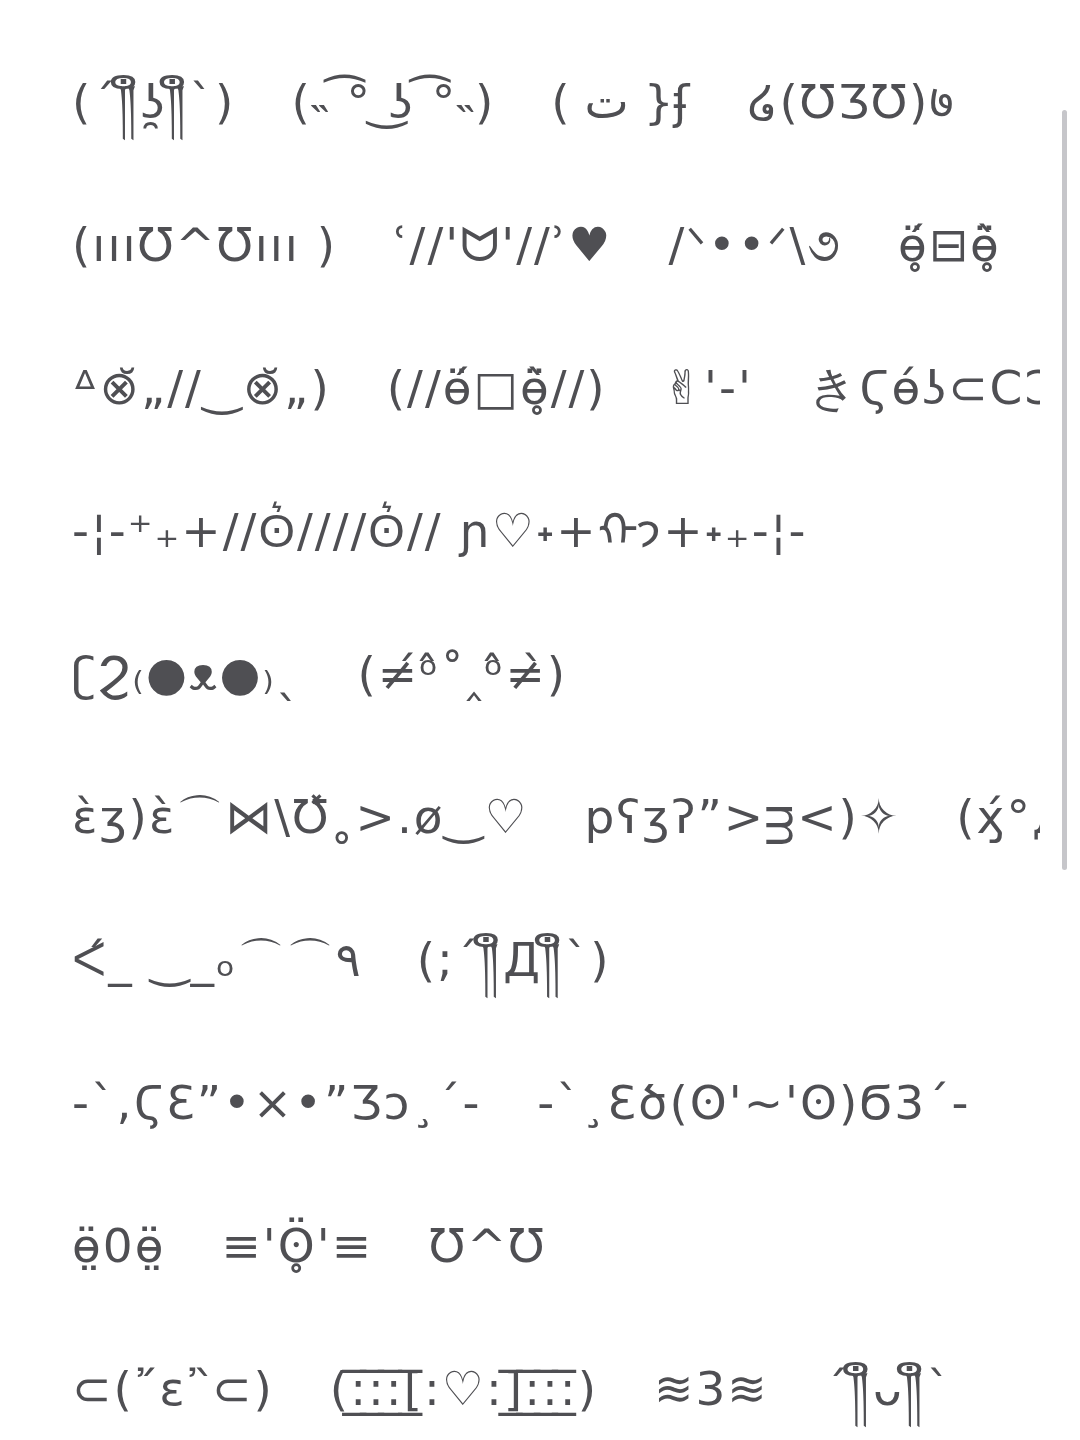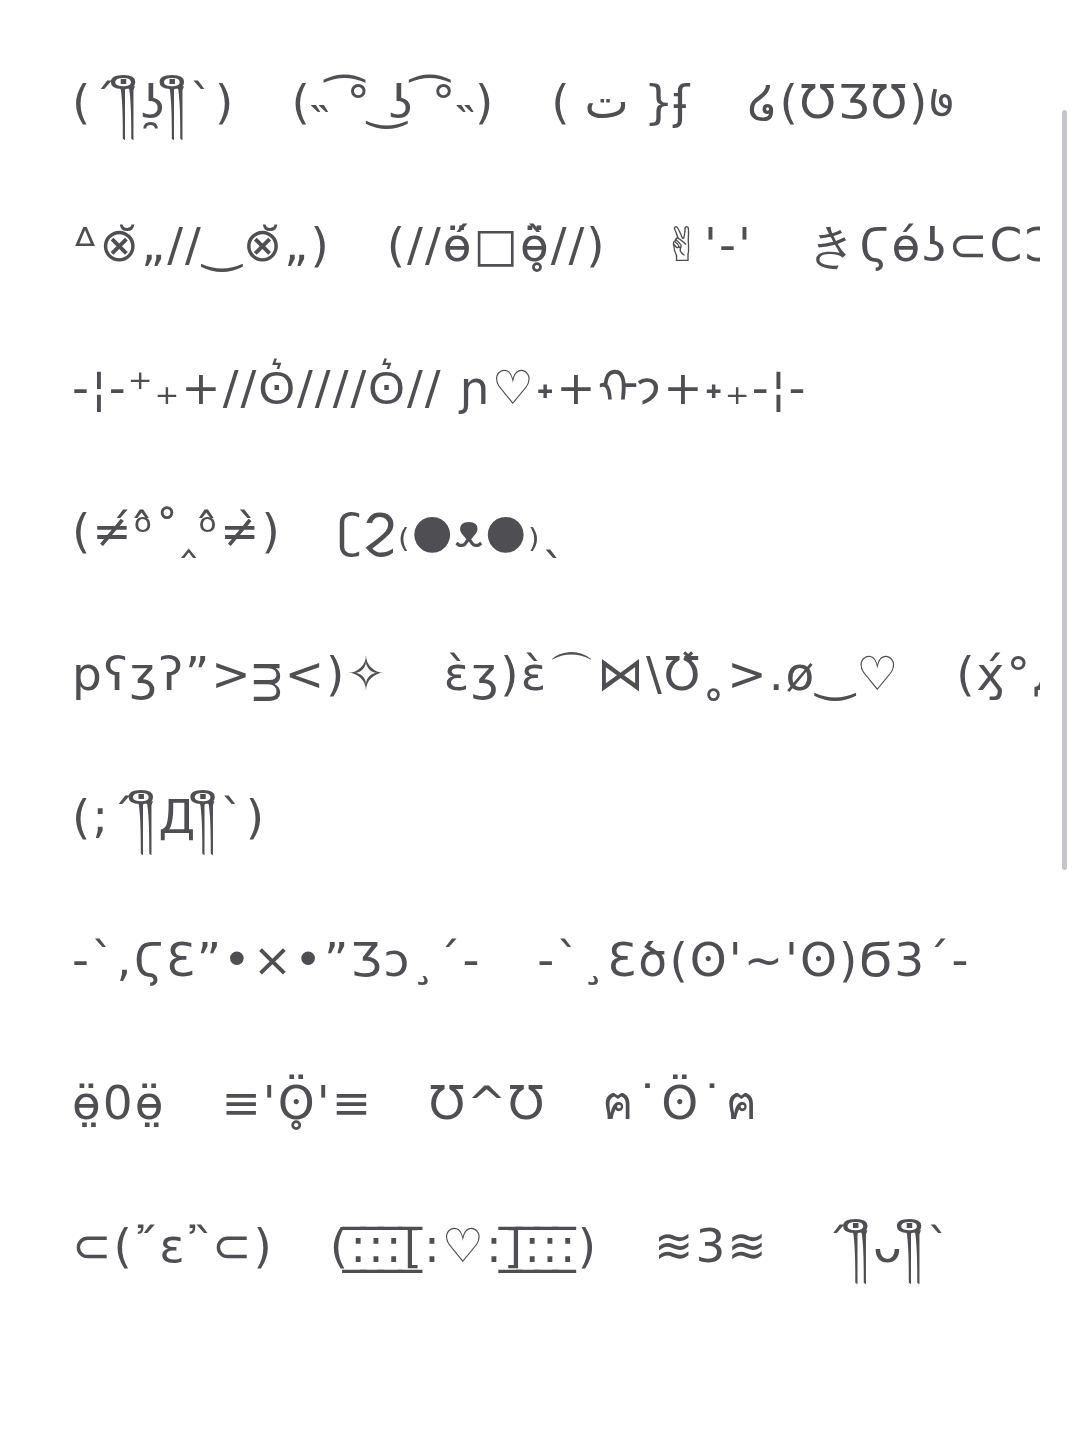--- a/index.html
+++ b/index.html
@@ -44,23 +44,24 @@
     height: 760px;
     border-radius: 3px;
   }
 </style>
 </head>
 <body style="background: rgb(255, 255, 255);">
 
 <div class="screen">
   <div class="kaomoji-list" id="kaomoji-list" style="color: rgb(79, 79, 83);">
       <div class="row"><span class="kao">(´༎ຶʖ̯༎ຶ`)</span><span class="kao">(˵ ͡° ͜ʖ ͡°˵)</span><span class="kao">( ت }ʄ</span><span class="kao">໒(ƱӠƱ)७</span></div>
+      <div class="row"><span class="kao">(ıııƱ^Ʊııı )</span><span class="kao">ʿ//'ᗢ'//ʾ♥</span><span class="kao">/ᐠ••ᐟ\૭</span><span class="kao">ӫ̥́⊟ӫ̥̀</span></div>
       <div class="row"><span class="kao">ᐞ⊗̆„//‿⊗̆„)</span><span class="kao">(//ӫ́□ӫ̥̀//)</span><span class="kao">✌'-'</span><span class="kao">きϚө́ʖ⊂CƆ⊃ʋ</span></div>
       <div class="row"><span class="kao">-¦-⁺₊+//ʘ͛////ʘ͛// ɲ♡˖+ᡣ𐭩+˖₊-¦-</span></div>
-      <div class="row"><span class="kao">(≠́ᵒ̂˚‸ᵒ̂≠̀)</span><span class="kao">ʗϨ₍●ᴥ●₎ˎ</span></div>
-      <div class="row"><span class="kao">pʕʒʔ”&gt;ᴟ&lt;)✧</span><span class="kao">ԑ̀ʒ)ԑ̀⌒⋈\Ʊ̽˳&gt;.ø‿♡</span><span class="kao">(ӽ́°д°̆)</span></div>
-      <div class="row"><span class="kao">(;´༎ຶД༎ຶ`)</span></div>
+      <div class="row"><span class="kao">ʗϨ₍●ᴥ●₎ˎ</span><span class="kao">(≠́ᵒ̂˚‸ᵒ̂≠̀)</span></div>
+      <div class="row"><span class="kao">ԑ̀ʒ)ԑ̀⌒⋈\Ʊ̽˳&gt;.ø‿♡</span><span class="kao">pʕʒʔ”&gt;ᴟ&lt;)✧</span><span class="kao">(ӽ́°д°̆)</span></div>
+      <div class="row"><span class="kao">ᐸ́_ ‿_ₒ⌒⌒٩</span><span class="kao">(;´༎ຶД༎ຶ`)</span></div>
       <div class="row"><span class="kao">-`,ϚƐ”•×•”Ʒɔ¸´-</span><span class="kao">-`¸Ɛծ(ʘ'~'ʘ)Ϭ3´-</span></div>
-      <div class="row"><span class="kao">ӫ̤0ӫ̤</span><span class="kao">≡'ʘ̥̈'≡</span><span class="kao">Ʊ^Ʊ</span><span class="kao">ฅ˙ʘ̈˙ฅ</span></div>
+      <div class="row"><span class="kao">ӫ̤0ӫ̤</span><span class="kao">≡'ʘ̥̈'≡</span><span class="kao">Ʊ^Ʊ</span></div>
       <div class="row"><span class="kao">⊂(῎ε῍⊂)</span><span class="kao">(:̲̅:̲̅:̲̅[̲̅:♡:]̲̅:̲̅:̲̅:̲̅)</span><span class="kao">≋3≋</span><span class="kao">´༎ຶᴗ༎ຶ`</span></div>
     </div>
   <div class="scrollbar-thumb" id="scrollbar-thumb" style="background: rgb(198, 198, 202); display: block;"></div>
 </div>
 
 </body></html>

